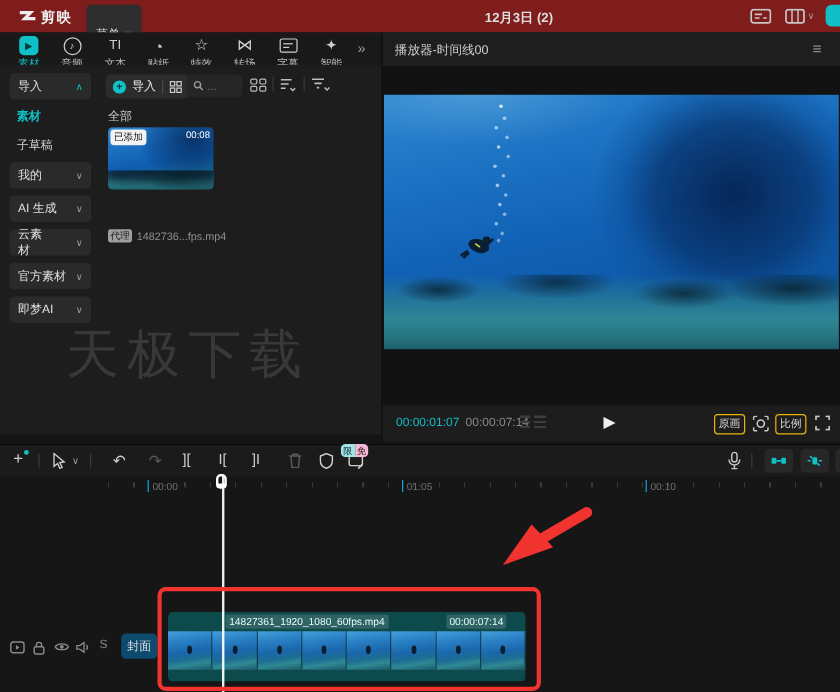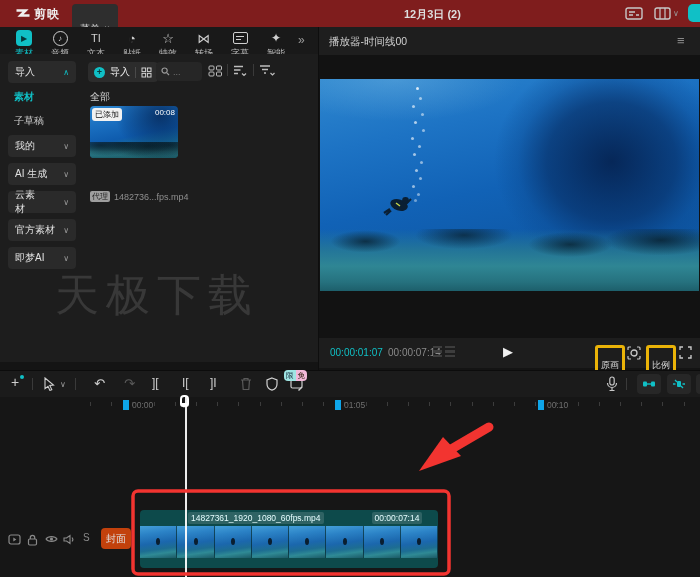--- a/index.html
+++ b/index.html
@@ -77,42 +77,42 @@
      -1px 82px 0 rgba(255,255,255,.6), 3px 90px 0 rgba(255,255,255,.5), -4px 98px 0 rgba(255,255,255,.55),
      1px 106px 0 rgba(255,255,255,.45), -2px 112px 0 rgba(255,255,255,.4);}
   .p-ctrl{position:absolute;left:0;top:311px;width:381px;height:30px;background:#1d1d1d;}
   .cur-time{position:absolute;left:11px;top:9px;font-size:10px;color:#10c0c6;}
   .tot-time{position:absolute;left:69px;top:9px;font-size:10px;color:#8a8a8a;}
   .dual-bars{position:absolute;left:114px;top:8px;width:22px;height:13px;background:
      repeating-linear-gradient(180deg,#3d3d3d 0 2px,transparent 2px 4.5px);
      -webkit-mask:linear-gradient(90deg,#000 0 9px,transparent 9px 12px,#000 12px 22px);
      mask:linear-gradient(90deg,#000 0 9px,transparent 9px 12px,#000 12px 22px);}
   .play-btn{position:absolute;left:184px;top:6px;font-size:13px;color:#f0f0f0;}
-  .q-chip{position:absolute;border:3px solid #eab308;border-radius:3px;color:#dcdcdc;font-size:9px;padding:11px 3px;top:7px;}
+  .q-chip{position:absolute;border:1px solid #eab308;border-radius:3px;color:#dcdcdc;font-size:9px;padding:1px 3px;top:7px;}
   
   .timeline{position:absolute;left:0;top:370px;width:700px;height:207px;background:#161616;border-top:1px solid #0c0c0c;}
   .tl-toolbar{position:absolute;left:0;top:0;width:700px;height:26px;background:#1b1b1b;}
   .tl-ic{position:absolute;top:5px;font-size:12px;color:#cfcfcf;}
   .tl-ic.dim{color:#5a5a5a;}
   .tl-div{position:absolute;top:7px;width:1px;height:12px;background:#3a3a3a;}
   .plus-dot{position:absolute;left:20px;top:4px;width:4px;height:4px;border-radius:50%;background:#10c0c6;}
   .free-badge{position:absolute;left:284px;top:-1px;height:11px;border-radius:4px;overflow:hidden;display:flex;font-size:7.5px;line-height:11px;}
   .free-l{background:#9fe5e3;color:#123;padding:0 2px;}
   .free-r{background:#f3b9da;color:#321;padding:0 2px;}
   .snap-btn{position:absolute;top:3px;width:24px;height:20px;background:#272727;border-radius:4px;display:flex;align-items:center;justify-content:center;}
   .ruler{position:absolute;left:90px;top:26px;width:610px;height:18px;}
   .ruler .ticks{position:absolute;left:0;top:5px;width:100%;height:4px;
      background:repeating-linear-gradient(90deg,#3c3c3c 0 1px,transparent 1px 21.2px);}
-  .ruler .rlab{position:absolute;top:3px;font-size:8.5px;color:#6f6f6f;border-left:6px solid #0ea5e9;padding-left:3px;line-height:10px;}
+  .ruler .rlab{position:absolute;top:3px;font-size:8.5px;color:#6f6f6f;border-left:1px solid #0ea5e9;padding-left:3px;line-height:10px;}
   .playhead-line{position:absolute;left:185px;top:26px;width:1.5px;height:181px;background:rgba(255,255,255,.92);z-index:6;}
   .playhead-cap{position:absolute;left:180px;top:24px;width:9px;height:12px;border:2.5px solid #fff;border-bottom-width:4px;
      border-radius:4px 4px 3px 3px;box-sizing:border-box;background:transparent;z-index:7;}
   .playhead-cap::after{content:"";position:absolute;left:0px;top:7px;width:0;height:0;border-left:2px solid transparent;border-right:2px solid transparent;border-top:4px solid #fff;}
   .track-ic{position:absolute;top:163px;color:#8a8a8a;}
-  .cover-btn{position:absolute;left:101px;top:157px;width:30px;height:21px;background:#c2410c;border-radius:4px;
+  .cover-btn{position:absolute;left:101px;top:157px;width:30px;height:21px;background:#0c4a6e;border-radius:4px;
      display:flex;align-items:center;justify-content:center;font-size:10px;color:#e0e0e0;}
   .clip{position:absolute;left:140px;top:139px;width:298px;height:58px;border-radius:4px;overflow:hidden;z-index:3;}
   .clip-head{height:16px;background:#0d4a4b;display:flex;align-items:center;gap:5px;padding:0 5px;}
   .clip-chip{background:rgba(255,255,255,.14);border-radius:2px;font-size:8.5px;color:#e6feff;padding:0px 3px;line-height:12px;white-space:nowrap;margin-left:43px;}
   .clip-strip{height:32px;display:flex;background:#0d4a4b;}
   .frame{flex:1;border-right:1px solid rgba(4,40,44,.7);position:relative;background:
      linear-gradient(172deg,#44a0da 0%,#2b82c6 25%,#1b67ad 52%,#1d6d92 70%,#2f8a95 82%,#1c5a66 100%);}
   .frame::after{content:"";position:absolute;left:45%;top:38%;width:4px;height:7px;background:#0a1e30;border-radius:50%;}
   .clip-foot{height:10px;background:#0d4a4b;}
   .annot{position:absolute;left:0;top:0;z-index:20;pointer-events:none;}

